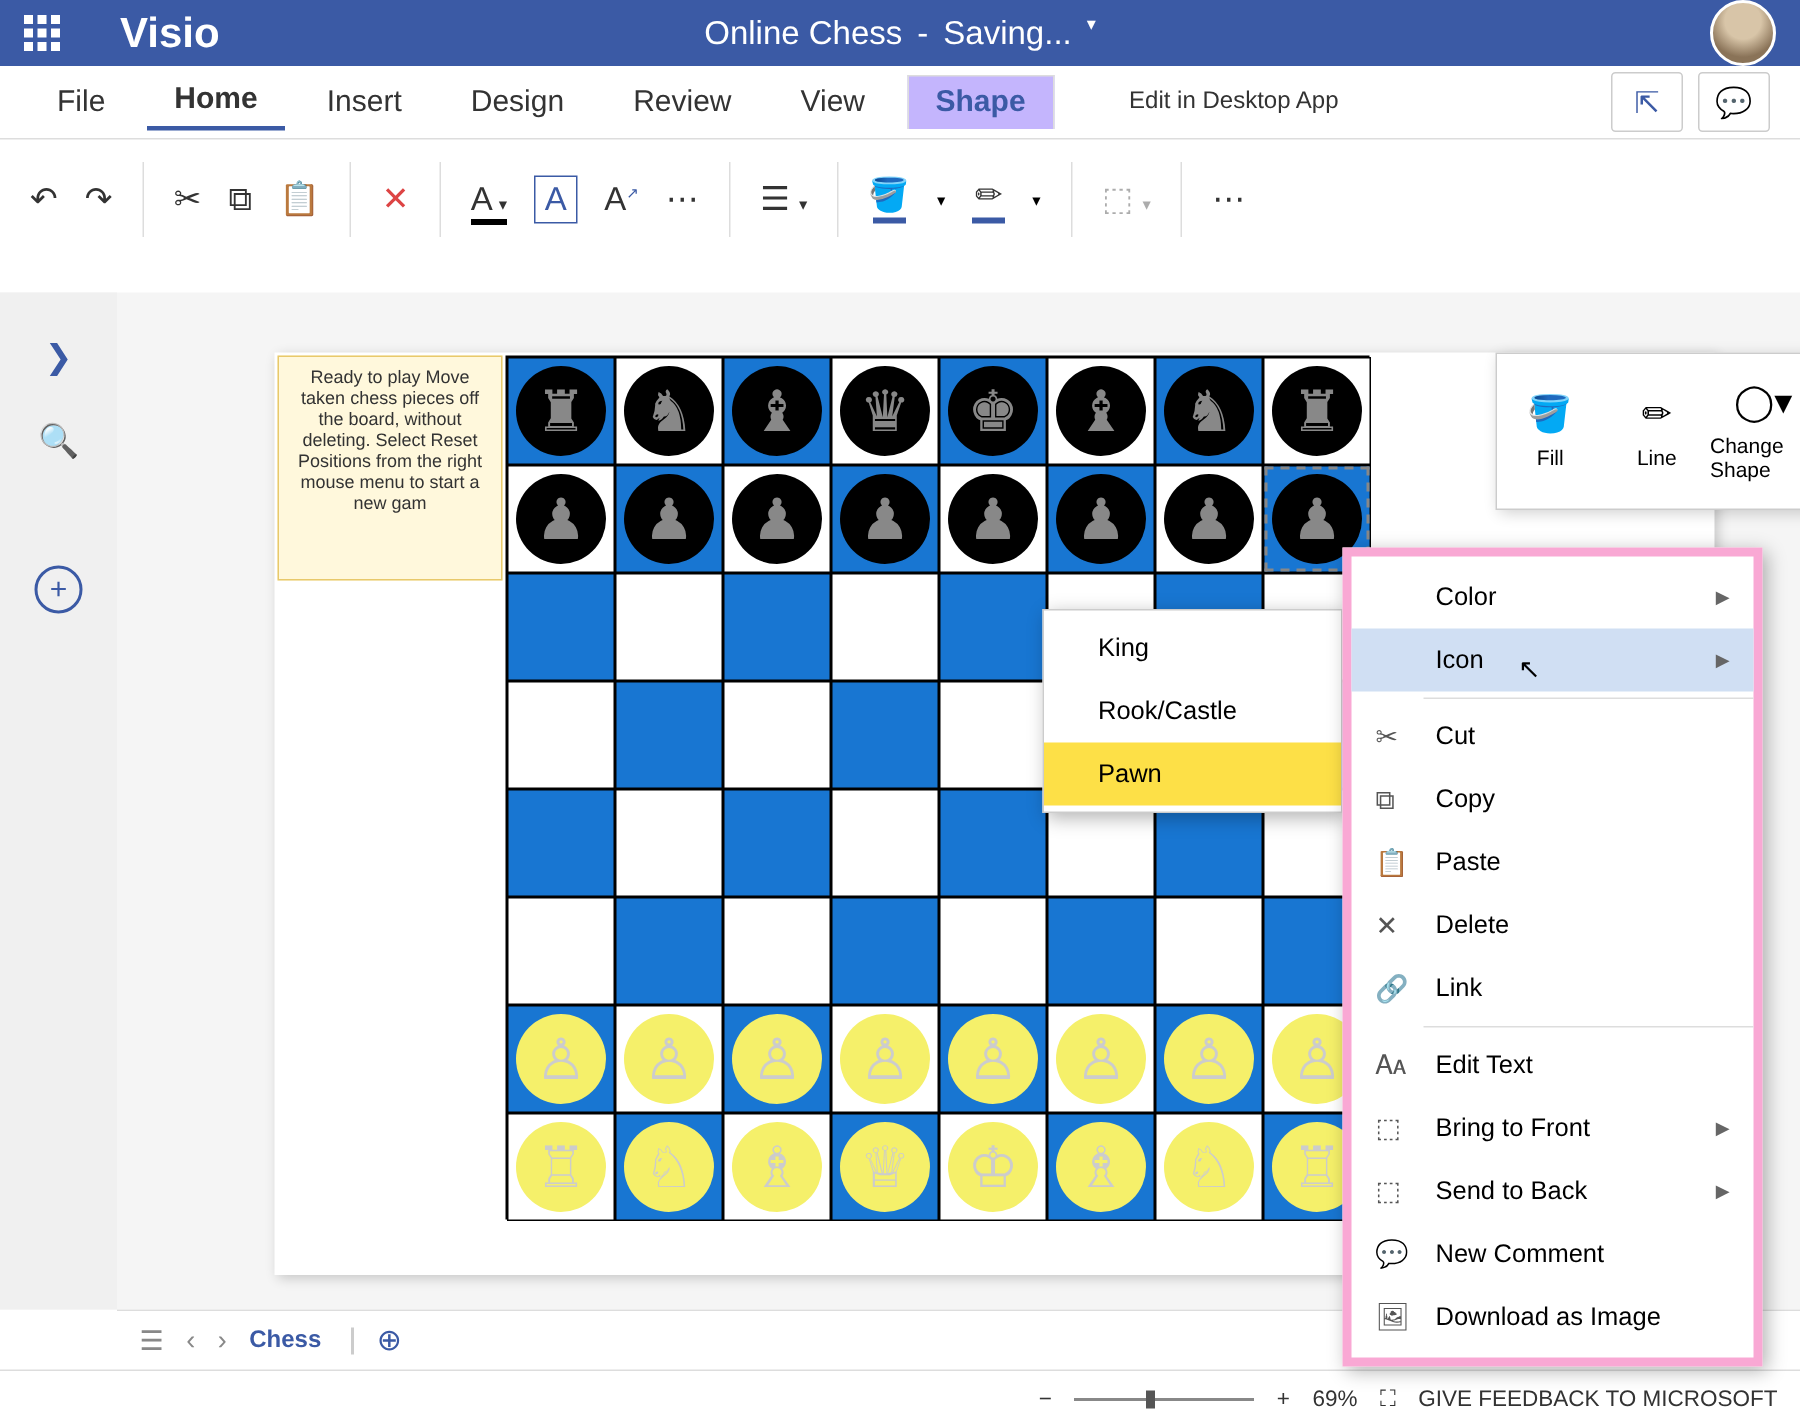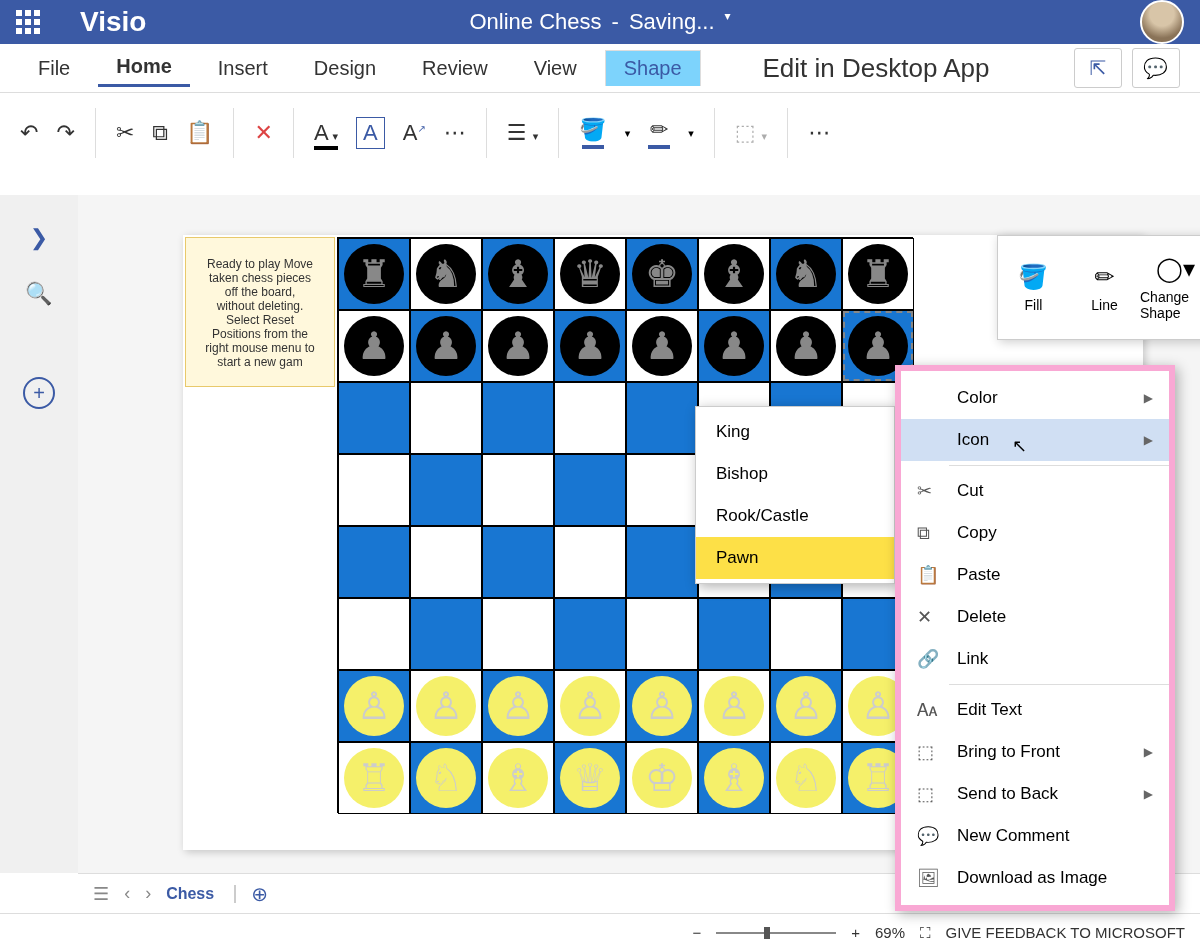--- a/index.html
+++ b/index.html
@@ -7,58 +7,58 @@
 .titlebar{height:44px;background:#3b5aa5;display:flex;align-items:center;color:#fff;padding:0 16px;position:relative}
 .waffle{width:24px;height:24px;display:grid;grid-template-columns:repeat(3,6px);grid-template-rows:repeat(3,6px);gap:3px;margin-right:40px}
 .waffle span{background:#fff;width:6px;height:6px}
 .app-name{font-size:28px;font-weight:600}
 .doc-title{position:absolute;left:50%;transform:translateX(-50%);font-size:22px;display:flex;align-items:flex-start;gap:10px}
 .chev-down{font-size:12px}
 .avatar{width:44px;height:44px;border-radius:50%;background:radial-gradient(circle at 50% 30%,#d8c5a8 35%,#8a7358 70%);margin-left:auto;border:2px solid #fff}
 .ribbon-tabs{height:49px;display:flex;align-items:center;padding:0 20px;border-bottom:1px solid #ddd;gap:10px}
 .tab{padding:6px 18px;font-size:20px;cursor:pointer;color:#333}
 .tab.home{font-weight:600;border-bottom:3px solid #3b5aa5}
-.tab.shape{color:#3b5aa5;font-weight:400;border:1px solid #ddd;border-bottom:none;background:#7dd3fc}
-.edit-desktop{margin-left:52px;font-size:26px;color:#333}
+.tab.shape{color:#3b5aa5;font-weight:700;border:1px solid #ddd;border-bottom:none;background:#c4b5fd}
+.edit-desktop{margin-left:40px;font-size:16px;color:#333}
 .rt-icons{margin-left:auto;display:flex;gap:10px}
 .icon-btn{width:48px;height:40px;border:1px solid #ccc;border-radius:3px;display:flex;align-items:center;justify-content:center;color:#3b5aa5;font-size:20px}
 .toolbar{height:80px;display:flex;align-items:center;padding:0 20px;gap:20px}
 .tb-group{display:flex;align-items:center;gap:18px}
 .tb-sep{width:1px;height:50px;background:#ddd}
 .tb-ic{font-size:22px;color:#333;cursor:pointer;position:relative}
 .font-color{position:relative}
 .font-color .underline{position:absolute;bottom:-4px;left:0;width:100%;height:4px;background:#000}
 .fill-ic{display:flex;flex-direction:column;align-items:center}
 .fill-bar{width:22px;height:4px;background:#3b5aa5;margin-top:2px}
 .main-area{position:absolute;top:195px;left:0;right:0;bottom:78px;display:flex;background:#f5f5f5}
 .left-rail{width:78px;background:#f0f0f0;display:flex;flex-direction:column;align-items:center;padding-top:30px;gap:30px}
 .rail-ic{font-size:22px;color:#3b5aa5;cursor:pointer}
 .rail-add{width:32px;height:32px;border:2px solid #3b5aa5;border-radius:50%;display:flex;align-items:center;justify-content:center;color:#3b5aa5;font-size:20px;margin-top:40px}
 .canvas{flex:1;position:relative;overflow:hidden}
 .page{position:absolute;left:105px;top:40px;width:960px;height:615px;background:#fff;box-shadow:2px 2px 8px rgba(0,0,0,0.2)}
-.note-left{position:absolute;left:2px;top:2px;width:150px;height:150px;background:#fff8dc;border:1px solid #e8c96b;padding:19px;font-size:12px;text-align:center;color:#333}
+.note-left{position:absolute;left:2px;top:2px;width:150px;height:150px;background:#fff8dc;border:1px solid #e8c96b;padding:6px;font-size:12px;text-align:center;color:#333}
 .note-right{position:absolute;right:-98px;top:100px;width:120px;background:#fff0e0;border:1px solid #f5b88c;padding:6px;font-size:12px;font-style:italic;text-align:center;color:#666}
 .board{position:absolute;left:154px;top:2px;width:576px;height:576px;display:grid;grid-template-columns:repeat(8,72px);grid-template-rows:repeat(8,72px);border:1px solid #000}
 .sq{border:1px solid #000;position:relative;display:flex;align-items:center;justify-content:center}
 .sq.w{background:#fff}.sq.b{background:#1876d2}
 .piece-bg{width:60px;height:60px;border-radius:50%;display:flex;align-items:center;justify-content:center;font-size:38px}
 .piece-bg.black{background:#000;color:#888}
 .piece-bg.white{background:#f5f06a;color:#ccc}
 .selected{outline:2px dashed #888;outline-offset:-3px}
 .mini-toolbar{position:absolute;top:235px;left:997px;width:215px;height:105px;background:#fff;border:1px solid #ccc;box-shadow:2px 2px 10px rgba(0,0,0,0.2);display:flex;z-index:10}
 .mt-item{flex:1;display:flex;flex-direction:column;align-items:center;justify-content:center;font-size:14px;gap:6px}
 .mt-ic{font-size:24px}
 .ctx-menu{position:absolute;top:365px;left:895px;width:280px;background:#fff;border:6px solid #f9a8d4;box-shadow:3px 3px 12px rgba(0,0,0,0.3);z-index:20;padding:6px 0}
 .ctx-item{height:42px;display:flex;align-items:center;padding:0 16px;font-size:17px;gap:16px;cursor:pointer;position:relative}
 .ctx-item:hover,.ctx-item.hl{background:#d0dff3}
 .ctx-ic{width:24px;font-size:18px;color:#555}
 .ctx-arrow{margin-left:auto;font-size:12px;color:#666}
 .ctx-sep{height:1px;background:#ddd;margin:4px 0 4px 48px}
 .submenu{position:absolute;top:406px;left:695px;width:200px;background:#fff;border:1px solid #ccc;box-shadow:3px 3px 12px rgba(0,0,0,0.3);z-index:19;padding:4px 0}
-.sub-item{height:42px;display:flex;align-items:center;padding:0 20px;font-size:17px;cursor:pointer}
+.sub-item{height:42px;display:flex;align-items:center;padding:0 36px;font-size:17px;cursor:pointer}
 .sub-item.hl{background:#fde047}
 .cursor{position:absolute;top:435px;left:1012px;z-index:30;font-size:18px;pointer-events:none}
 .page-bar{position:absolute;bottom:38px;left:78px;right:0;height:40px;background:#fff;border-top:1px solid #ddd;display:flex;align-items:center;padding:0 15px;gap:15px;font-size:16px}
 .pb-ic{color:#888;font-size:18px}
 .page-name{color:#3b5aa5;font-weight:600;border-right:2px solid #ccc;padding-right:20px}
 .pb-add{color:#3b5aa5;font-size:20px}
 .status-bar{position:absolute;bottom:0;left:0;right:0;height:38px;background:#fff;border-top:1px solid #ddd;display:flex;align-items:center;justify-content:flex-end;padding:0 15px;gap:15px;font-size:15px;color:#333}
 .zoom-track{width:120px;height:2px;background:#888;position:relative}
 .zoom-thumb{position:absolute;left:40%;top:-5px;width:6px;height:12px;background:#555}
 </style>
@@ -354,21 +354,20 @@
       <span>New Comment</span>
     </div>
   <div class="ctx-item">
       <span class="ctx-ic">🖼</span>
       <span>Download as Image</span>
     </div>
 </div>
 
 <div class="submenu">
   <div class="sub-item">King</div>
-  <div class="sub-item">Bishop</div>
   <div class="sub-item">Rook/Castle</div>
   <div class="sub-item hl">Pawn</div>
 </div>
 
 <div class="cursor">↖</div>
 
 <div class="page-bar">
   <span class="pb-ic">☰</span>
   <span class="pb-ic">‹</span>
   <span class="pb-ic">›</span>

